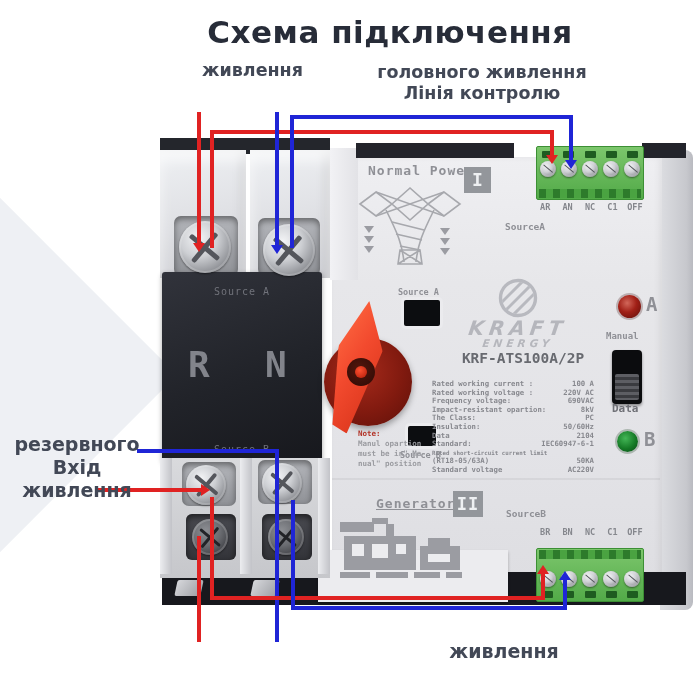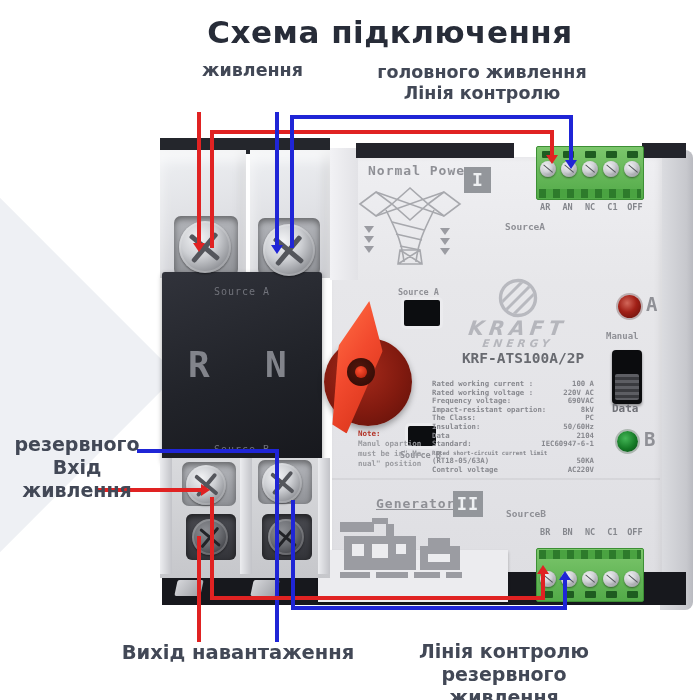--- a/index.html
+++ b/index.html
@@ -145,25 +145,21 @@
   </div>
   <div class="abs ann ann-main-control">
     <div>головного живлення</div>
     <div>Лінія контролю</div>
   </div>
   <div class="abs ann ann-reserve-input">
     <div>резервного</div>
     <div>Вхід</div>
     <div>живлення</div>
   </div>
-  <div class="abs ann ann-load-output">
-    <div>Вихід навантаження</div>
-  </div>
   <div class="abs ann ann-reserve-control">
-    <div>Лінія контролю резервного</div>
     <div>живлення</div>
   </div>
 
   <div class="abs dev right-side"></div>
   <div class="abs dev right-face"></div>
   <div class="abs dev raised-col"></div>
   <div class="abs dev top-strip"></div>
   <div class="abs dev top-strip2"></div>
   <div class="abs dev seam-h"></div>
   <div class="abs dev bottom-strip"></div>
@@ -323,21 +319,21 @@
       </div>
     <div class="specrow" style="font-size:5.8px;">
         <span>Rated short-circuit current limit</span>
         <span></span>
       </div>
     <div class="specrow">
         <span>(RT18-05/63A)</span>
         <span>50KA</span>
       </div>
     <div class="specrow">
-        <span>Control voltage</span>
+        <span>Standard voltage</span>
         <span>AC220V</span>
       </div>
   </div>
 
   <div class="abs led led-a" style="z-index:2;"></div>
   <div class="abs mono" style="left:646px;top:293px;font-size:19px;font-weight:bold;z-index:2;">A</div>
   <div class="abs mono" style="left:606px;top:331px;font-size:9px;font-weight:bold;z-index:2;">Manual</div>
   <div class="abs toggle" style="z-index:2;"></div>
   <div class="abs toggle-slider" style="z-index:2;"></div>
   <div class="abs mono" style="left:612px;top:402px;font-size:11px;font-weight:bold;color:#707177;z-index:2;">Data</div>

